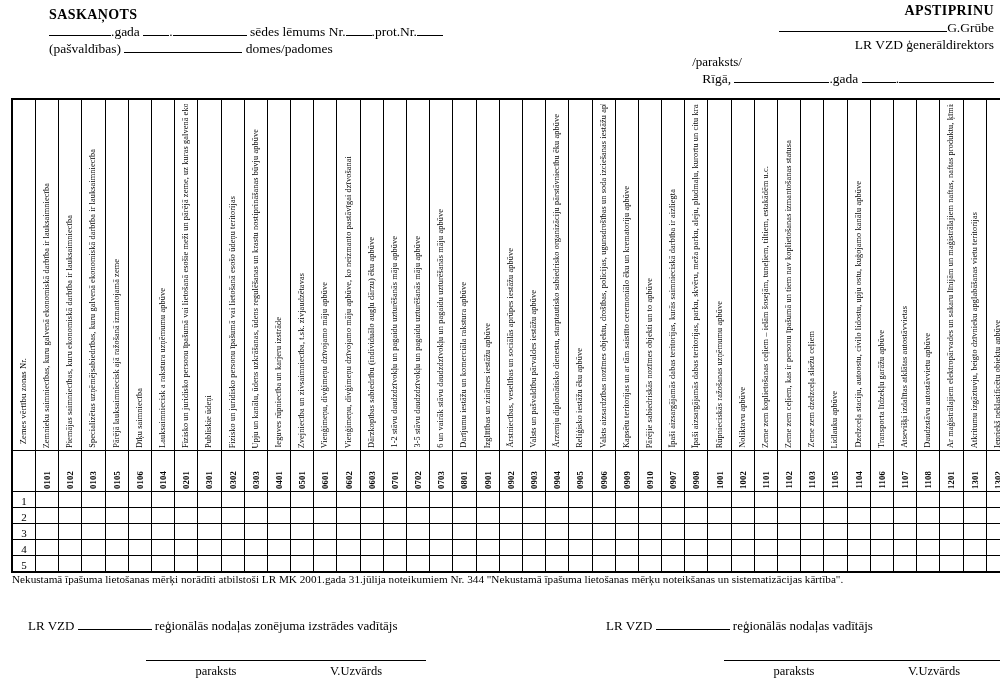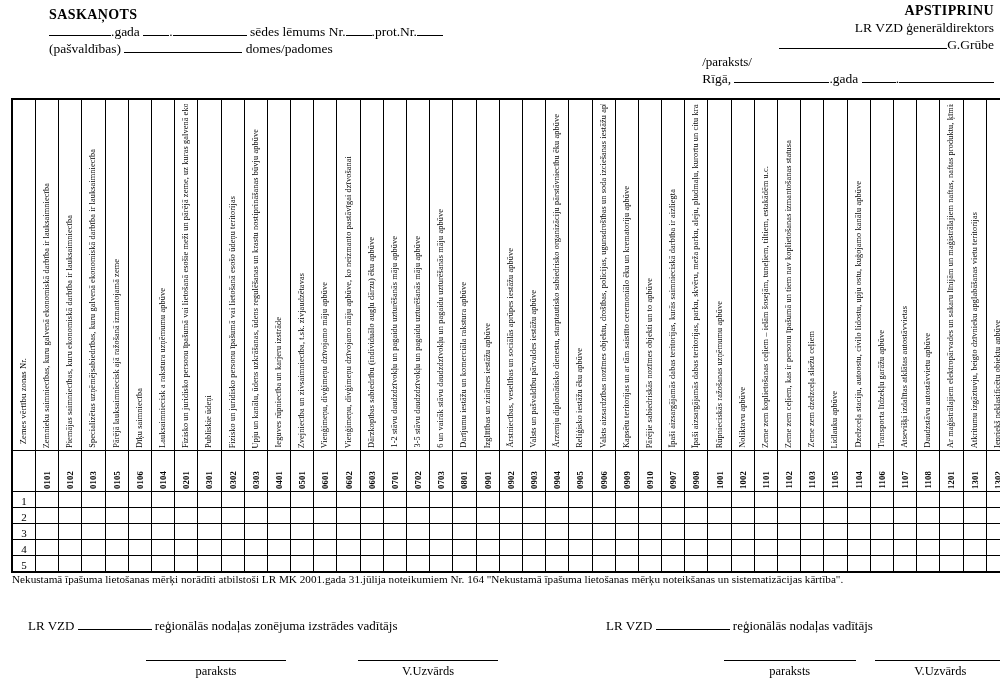--- a/index.html
+++ b/index.html
@@ -44,21 +44,21 @@
     line-height: 17px;
   }
   .hdr-right .apstiprinu {
     font-weight: bold;
     font-size: 14px;
     letter-spacing: 0.4px;
     text-align: right;
   }
   .paraksts-line {
     text-align: left;
-    margin-left: 18px;
+    margin-left: 8px;
     font-size: 13px;
   }
   .riga-line {
     text-align: right;
     margin-left: 18px;
     font-size: 13.5px;
   }
   .ul { text-decoration: none; border-bottom: 1px solid #000; display: inline-block; }
   .u40 { width: 62px; }
   .u28 { width: 26px; }
@@ -154,23 +154,22 @@
   .sig-block {
     position: absolute;
     font-size: 13px;
   }
   .sig-left  { left: 28px;  top: 618px; width: 470px; }
   .sig-right { left: 606px; top: 618px; width: 400px; }
   .sig-title { white-space: nowrap; }
   .sig-lines {
     margin-top: 26px;
     display: flex;
-    gap: 19px;
+    gap: 0;
     padding-left: 118px;
-    justify-content: space-between;
   }
   .sig-col { width: 140px; text-align: center; }
   .sig-rule {
     border-top: 1px solid #000;
     height: 0;
     margin-bottom: 3px;
   }
   .sig-cap { font-size: 12.5px; }
 </style>
 </head>
@@ -187,24 +186,24 @@
     </div>
     <div>
       <span>(pašvaldības)</span>
       <span class="ul u85"></span>
       <span>domes/padomes</span>
     </div>
   </div>
 
   <div class="hdr-right">
     <div class="apstiprinu">APSTIPRINU</div>
-    <div>LR VZD ģenerāldirektors</div>
     <div>
       <span class="ul u160"></span><span>G.Grūbe</span>
     </div>
+    <div>LR VZD ģenerāldirektors</div>
     <div class="paraksts-line">/paraksts/</div>
     <div class="riga-line">
       <span>Rīgā,</span>
       <span class="ul u95"></span><span>.gada</span>
       <span class="ul u34"></span><span>.</span><span class="ul u95"></span>
     </div>
   </div>
 </div>
 
 <div class="tbl-wrap">
@@ -697,21 +696,21 @@
           <td class="body-cell"></td>
           <td class="body-cell"></td>
           <td class="body-cell grp"></td>
           <td class="body-cell grp"></td>
           <td class="body-cell"></td>
         </tr>
       </tbody>
   </table>
 </div>
 
-<div class="footnote">Nekustamā īpašuma lietošanas mērķi norādīti atbilstoši LR MK 2001.gada 31.jūlija noteikumiem Nr. 164 "Nekustamā īpašuma lietošanas mērķu noteikšanas un sistematizācijas kārtība".</div>
+<div class="footnote">Nekustamā īpašuma lietošanas mērķi norādīti atbilstoši LR MK 2001.gada 31.jūlija noteikumiem Nr. 344 "Nekustamā īpašuma lietošanas mērķu noteikšanas un sistematizācijas kārtība".</div>
 
 <div class="sig-block sig-left">
   <div class="sig-title">
     <span>LR VZD</span>
     <span class="ul u70"></span>
     <span>reģionālās nodaļas zonējuma izstrādes  vadītājs</span>
   </div>
   <div class="sig-lines">
     <div class="sig-col">
       <div class="sig-rule"></div>

